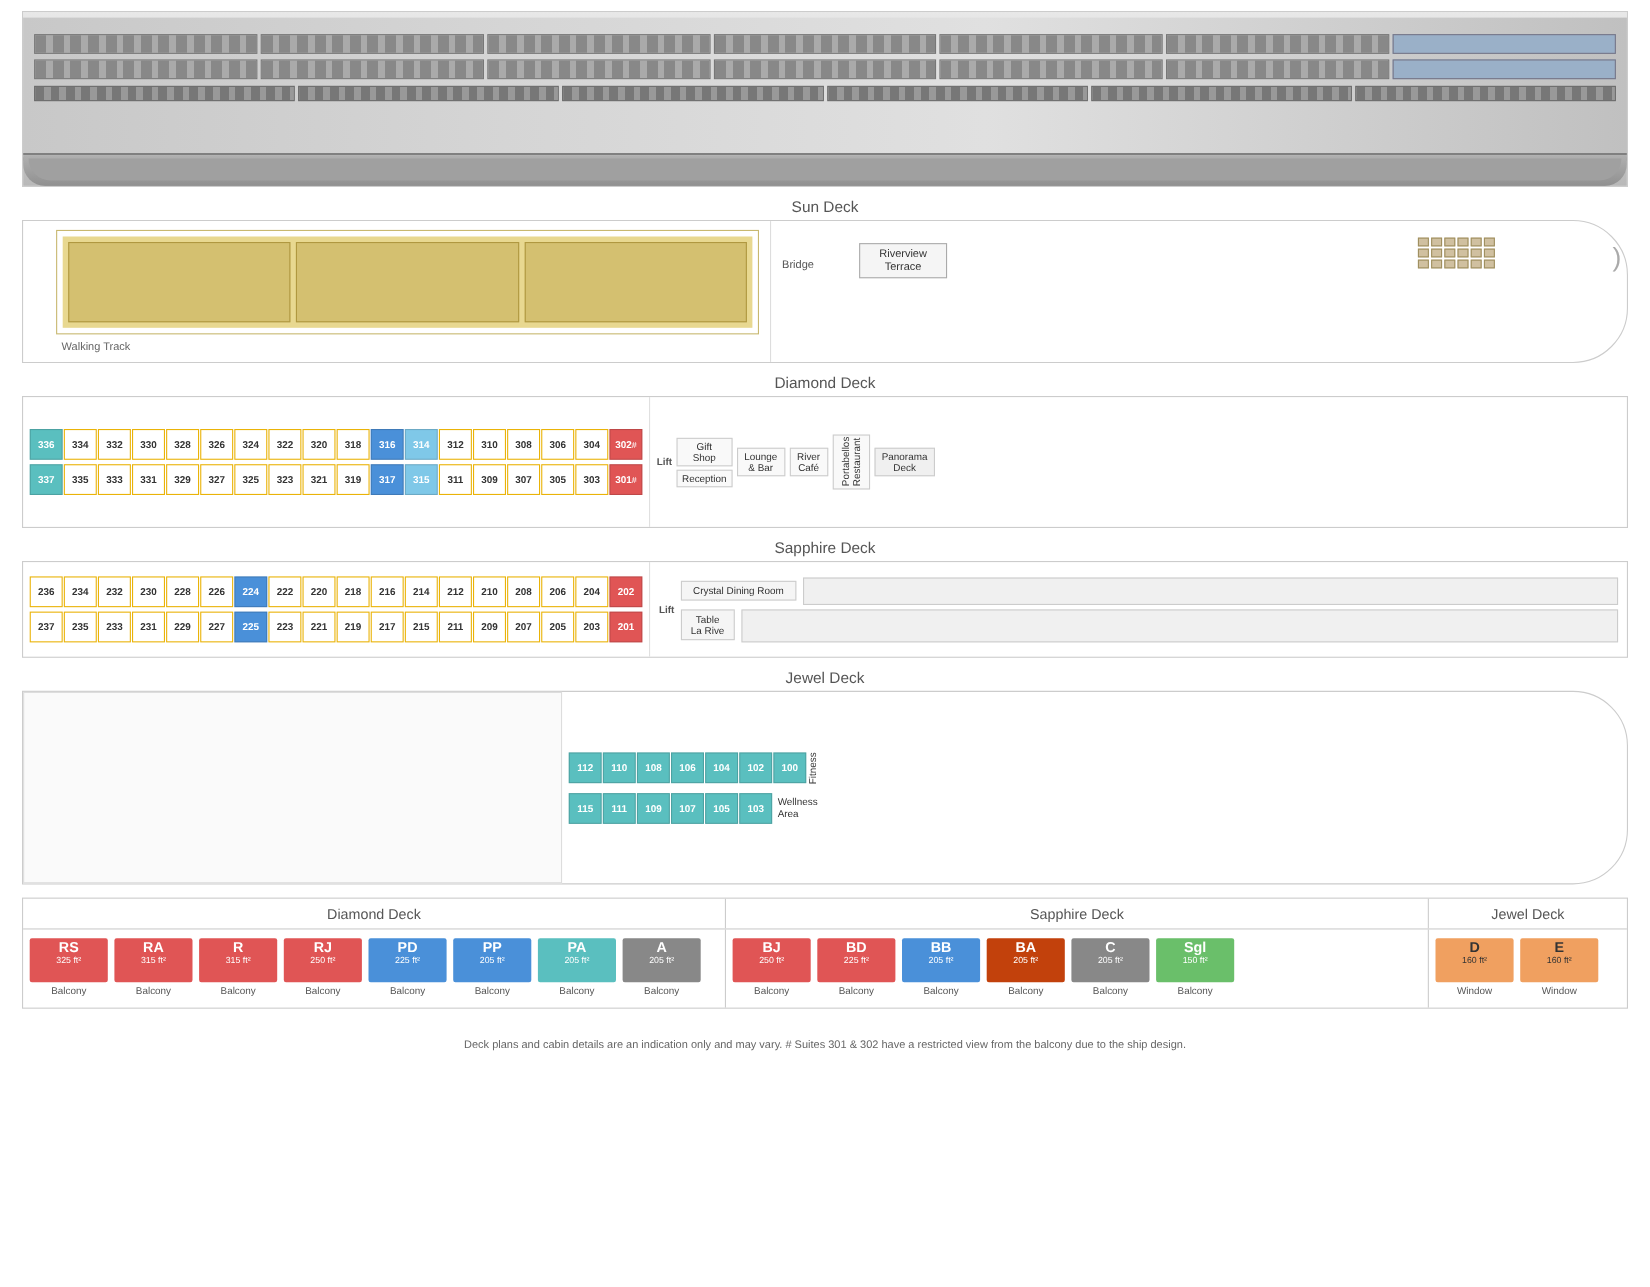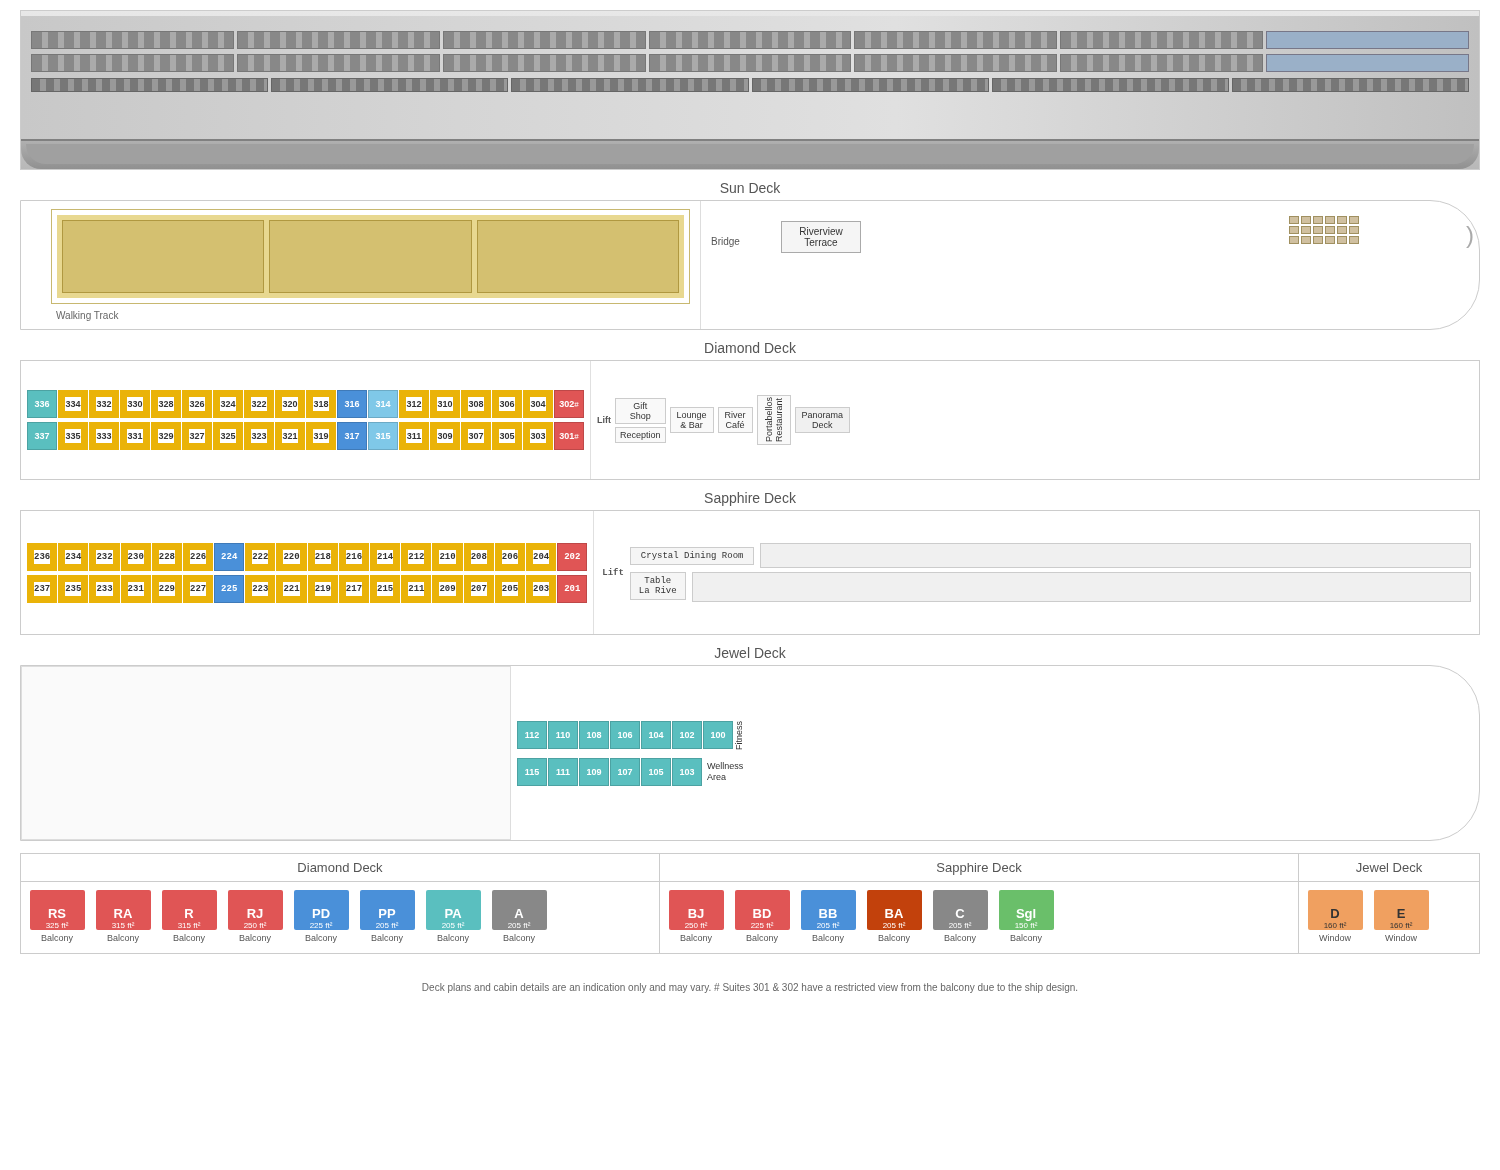--- a/index.html
+++ b/index.html
@@ -91,21 +91,21 @@
     }
     .cabin.teal { background: #5abfbf; color: white; }
     .cabin.blue { background: #4a90d9; color: white; }
     .cabin.red { background: #e05555; color: white; }
     .cabin.light-blue { background: #7fc8e8; color: white; }
 
     
     .cabin.plain {
       background: white;
       color: #333;
-      border: 7px solid #eab308;
+      border: 1px solid #eab308;
     }
 
     
     .sapphire-deck {
       height: 120px;
     }
 
     
     .jewel-deck {
       height: 130px;
@@ -119,26 +119,26 @@
       padding: 0;
     }
     .legend-item {
       display: flex;
       flex-direction: column;
       align-items: center;
       gap: 3px;
       min-width: 60px;
     }
     .legend-badge {
-      width: 55px;
+      width: 71px;
       height: 40px;
       display: flex;
       flex-direction: column;
       align-items: center;
-      justify-content: flex-end;
+      justify-content: flex-start;
       font-weight: bold;
       font-size: 13px;
       color: white;
       border-radius: 2px;
     }
     .legend-badge-sub {
       font-size: 9px;
       font-weight: normal;
       color: #555;
       text-align: center;
@@ -309,21 +309,21 @@
       <div style="display:flex;flex-direction:column;gap:3px;">
         <div style="border:1px solid #ccc;padding:2px 6px;font-size:9px;background:#f9f9f9;text-align:center;writing-mode:vertical-rl;transform:rotate(180deg);height:50px;">Portabellos Restaurant</div>
       </div>
       <div style="display:flex;flex-direction:column;gap:3px;">
         <div style="border:1px solid #ccc;padding:2px 6px;font-size:9px;background:#f0f0f0;text-align:center;">Panorama<br>Deck</div>
       </div>
     </div>
   </div>
 
   <div class="deck-title">Sapphire Deck</div>
-  <div class="deck-plan sapphire-deck" style="height:125px;font-family:Liberation Mono, monospace;">
+  <div class="deck-plan sapphire-deck" style="height:88px;">
     <div style="padding:8px 6px;display:flex;flex-direction:column;justify-content:center;">
 
       <div class="cabin-row">
         <div class="cabin plain">236</div>
         <div class="cabin plain">234</div>
         <div class="cabin plain">232</div>
         <div class="cabin plain">230</div>
         <div class="cabin plain">228</div>
         <div class="cabin plain">226</div>
         <div class="cabin blue">224</div>

